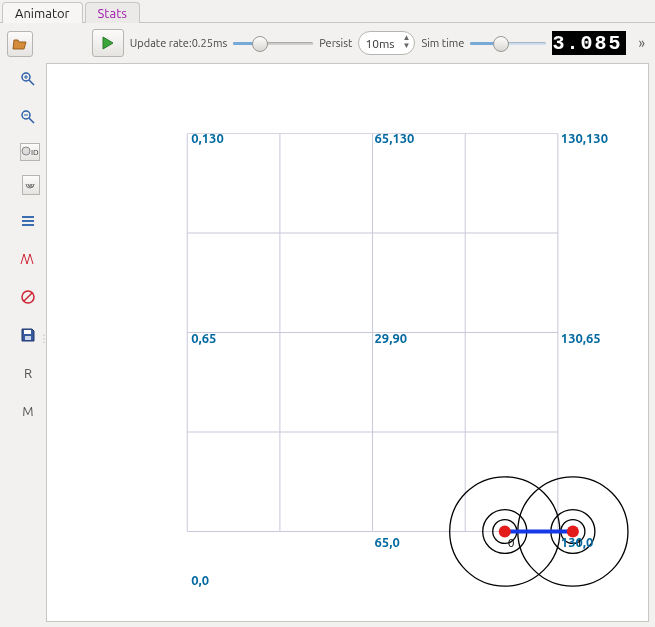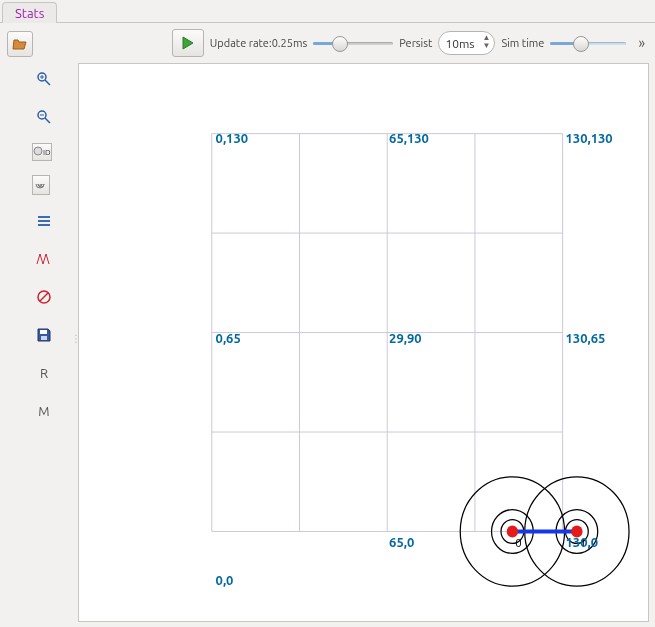--- a/index.html
+++ b/index.html
@@ -129,24 +129,23 @@
   }
   .overflow {
     font-size:14px; color:#555; padding:0 6px;
   }
   .content-row {
     display:flex;
     height: calc(100% - 22px - 40px);
   }
   .sidecol {
     width:40px;
-    display:flex; flex-direction:column; align-items:flex-start;
+    display:flex; flex-direction:column; align-items:flex-end;
     gap:14px;
     padding-top:4px;
-    padding-left:32px;
   }
   .sidecol .ico {
     width:24px; height:24px;
     display:flex; align-items:center; justify-content:center;
   }
   .sideletter {
     font-size:13px; color:#555;
   }
   .grip {
     width:6px; display:flex; align-items:flex-start; justify-content:center;
@@ -167,20 +166,21 @@
     white-space:nowrap;
   }
   svg.canvas-svg {
     position:absolute; left:0; top:0; width:100%; height:100%;
   }
 </style>
 </head>
 <body>
 
 <div class="tabbar">
+  <div class="tab active"><span>Animator</span></div>
   <div class="tab"><span>Stats</span></div>
 </div>
 
 <div class="toolbar-row">
   <div class="left-gutter">
     <div class="tool-btn">
       <svg width="16" height="16">
         <path d="M2 4 L6 4 L7 6 L14 6 L12 13 L1 13 Z" fill="#d48b3a" stroke="#9a5f1e"></path>
       </svg>
     </div>
@@ -214,20 +214,21 @@
 
     <span class="tbtext">Sim time</span>
 
     <div class="slider" style="width:76px">
       <div class="track" style="background:#cfe0f0">
           <div class="fill" style="width:40%"></div>
         </div>
       <div class="thumb" style="left:40%"></div>
     </div>
 
+    <div class="lcd">3.085</div>
 
     <div class="overflow">
       <span>»</span>
     </div>
   </div>
 </div>
 
 <div class="content-row">
 
   <div class="sidecol">

